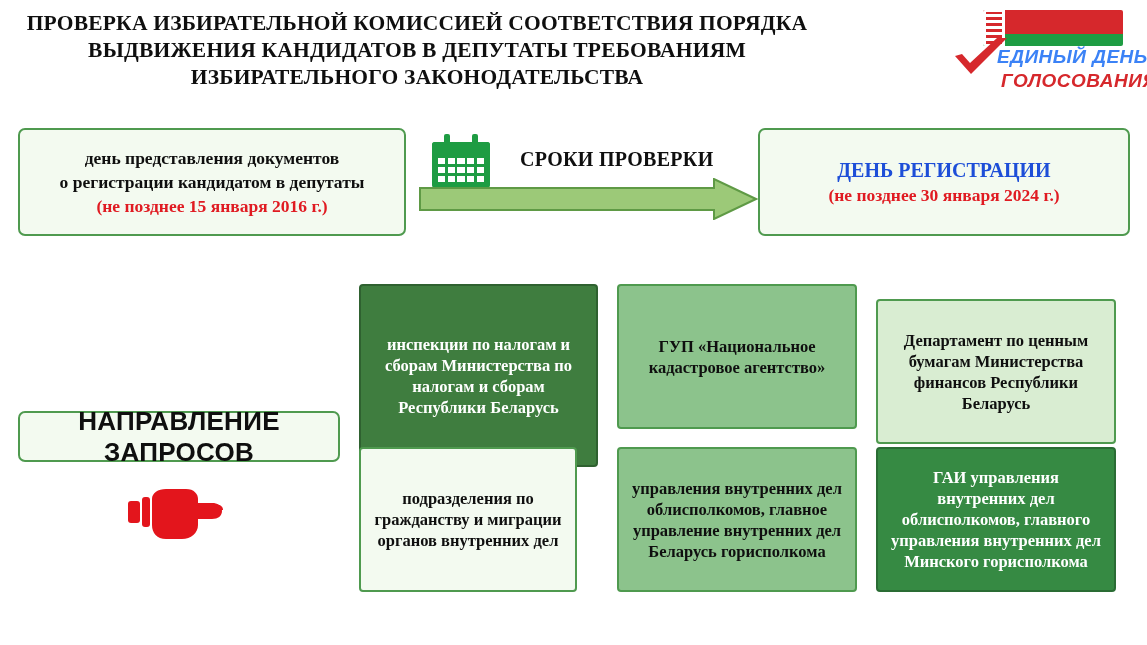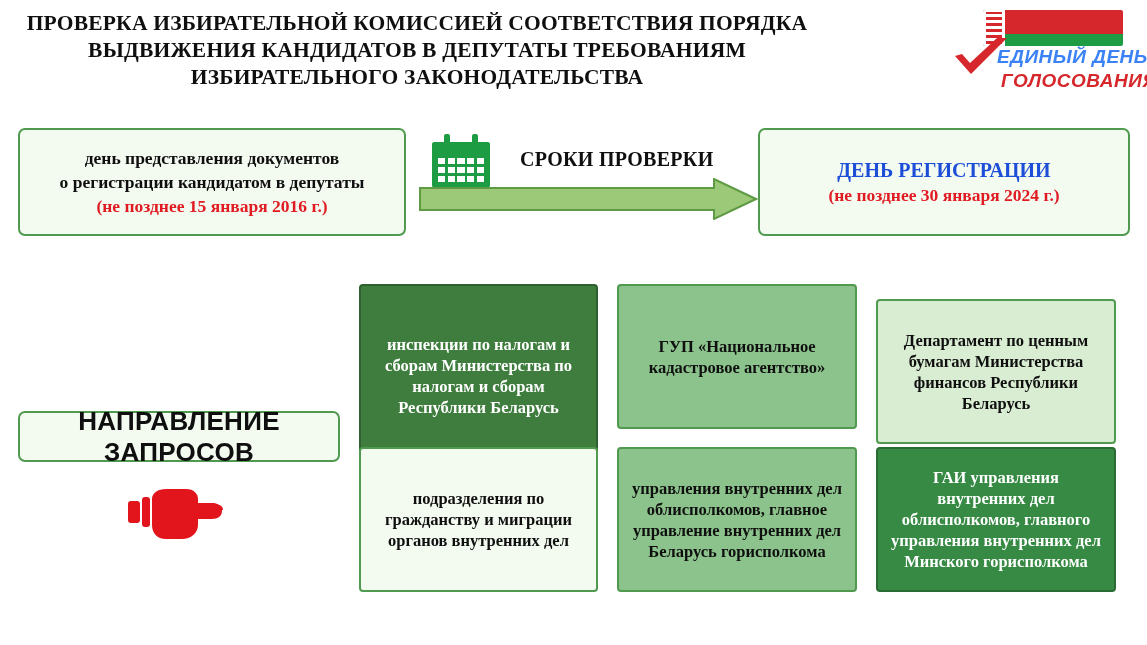--- a/index.html
+++ b/index.html
@@ -300,21 +300,21 @@
   .shade-pale span { color: #0f0f0f; }
   .shade-deep {
     background: #368a43;
     border-color: #2a6c34;
   }
   .shade-deep span { color: #ffffff; }
 
   .a-r1c1 { left: 359px; top: 284px; width: 239px; height: 183px; }
   .a-r1c2 { left: 617px; top: 284px; width: 240px; height: 145px; }
   .a-r1c3 { left: 876px; top: 284px; width: 240px; height: 145px; margin-top: 15px; }
-  .a-r2c1 { left: 359px; top: 447px; width: 239px; height: 145px; }
+  .a-r2c1 { left: 359px; top: 447px; width: 218px; height: 145px; }
   .a-r2c2 { left: 617px; top: 447px; width: 240px; height: 145px; }
   .a-r2c3 { left: 876px; top: 447px; width: 240px; height: 145px; }
 </style>
 </head>
 <body>
 
 <div class="page">
 
   <div class="header-title">ПРОВЕРКА ИЗБИРАТЕЛЬНОЙ КОМИССИЕЙ СООТВЕТСТВИЯ ПОРЯДКА ВЫДВИЖЕНИЯ КАНДИДАТОВ В ДЕПУТАТЫ ТРЕБОВАНИЯМ ИЗБИРАТЕЛЬНОГО ЗАКОНОДАТЕЛЬСТВА</div>
 

